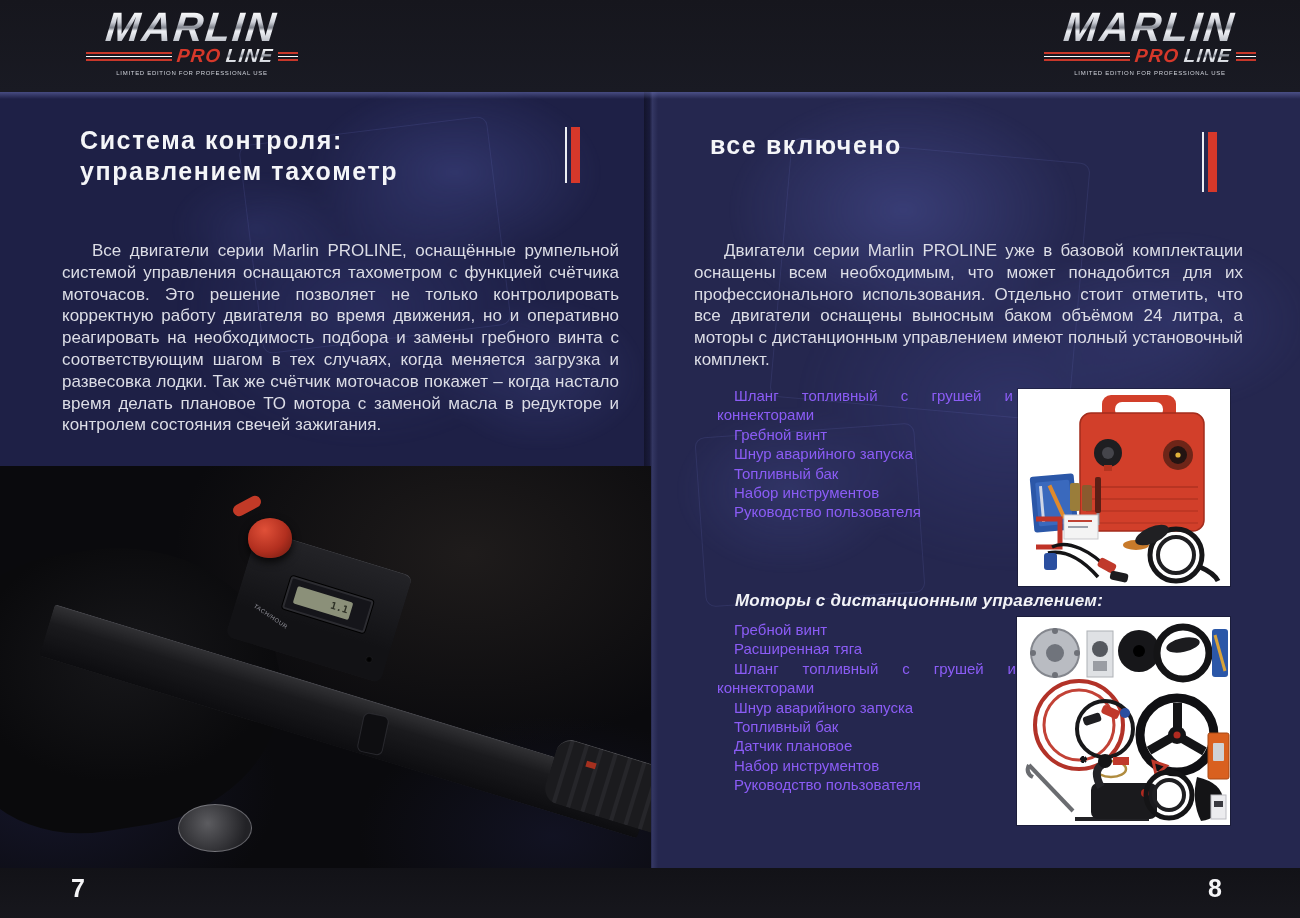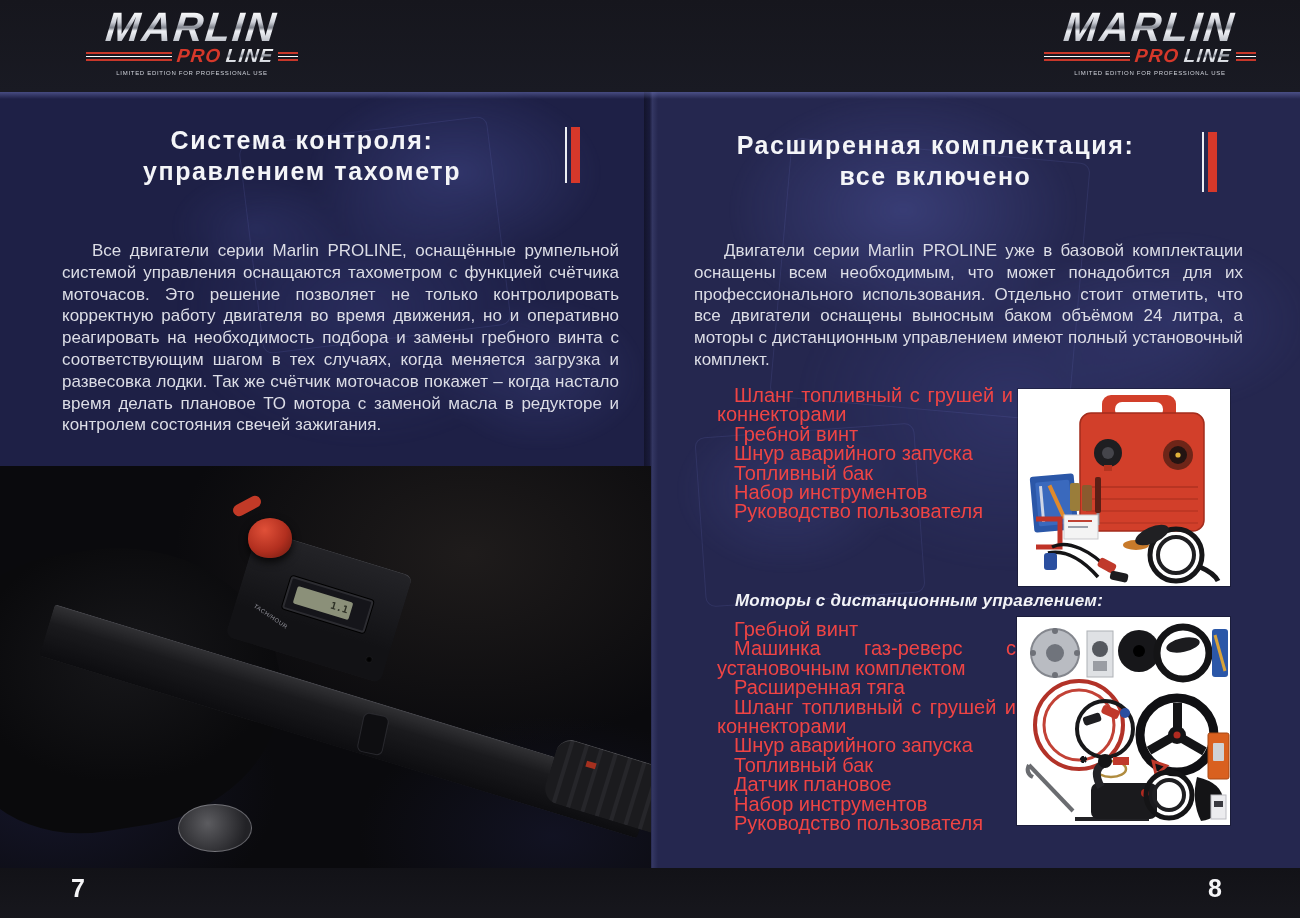--- a/index.html
+++ b/index.html
@@ -49,35 +49,35 @@
   .tl-long{width:86px;} .tl-eq{width:20px;}
   .logo-pro{color:#d6382a;font-weight:900;font-style:italic;font-size:19px;letter-spacing:1px;transform:skewX(-6deg);}
   .logo-line{font-weight:900;font-style:italic;font-size:19px;letter-spacing:1px;transform:skewX(-6deg);}
   .logo-tag{font-size:6px;color:#cfd2da;letter-spacing:.7px;margin-top:3px;white-space:nowrap;}
   
   .footer{left:0;top:868px;width:1300px;height:50px;background:linear-gradient(180deg,#121217,#17171d);z-index:10;}
   .pagenum{position:absolute;top:6px;color:#f5f5f7;font-size:25px;font-weight:800;z-index:11;}
   .pn7{left:71px;} .pn8{left:1208px;}
   
   .title{z-index:20;color:#f4f5f8;font-weight:800;font-size:25px;line-height:31px;letter-spacing:1.6px;
-    text-align:center;padding-right:56px;}
+    text-align:left;padding-right:56px;}
   .title-left{left:80px;top:125px;width:500px;}
   .title-right{left:710px;top:130px;width:507px;}
   .accent{position:absolute;right:0;top:2px;width:22px;}
   .accent .white-bar{position:absolute;right:13px;top:0;width:2px;background:#eceef2;}
   .accent .red-bar{position:absolute;right:0;top:0;width:9px;background:#d6382a;}
   .h56{height:56px;} .h60{height:60px;}
   
   .body-text{z-index:20;color:#dcdde6;font-size:17px;line-height:21.8px;text-align:justify;text-indent:30px;}
   .body-left{left:62px;top:240px;width:557px;}
   .body-right{left:694px;top:240px;width:549px;}
   
   .sec-heading{z-index:20;color:#f2f3f7;font-size:17px;font-weight:800;font-style:italic;letter-spacing:.2px;}
   .sh1{left:735px;top:356px;} .sh2{left:735px;top:591px;}
-  .kit-list{z-index:20;color:#ef4444;font-size:20px;line-height:19.4px;}
+  .kit-list{z-index:20;color:#8b5cf6;font-size:15px;line-height:19.4px;}
   .kit-list div{text-indent:17px;text-align:justify;}
   .list1{left:717px;top:386px;width:296px;}
   .list2{left:717px;top:620px;width:299px;}
   .photo{z-index:20;background:#fff;box-shadow:0 0 0 1px rgba(0,0,0,.25);}
   .photo1{left:1018px;top:389px;width:212px;height:197px;}
   .photo2{left:1017px;top:617px;width:213px;height:208px;}
   
   .tiller-photo{left:0;top:466px;width:651px;height:402px;z-index:20;background:#0a0a0d;overflow:hidden;}
   .tp-glow{position:absolute;left:0;top:0;width:100%;height:100%;
     background:
@@ -170,21 +170,20 @@
       <div class="tp-screw" style="left:12px;top:12px;"></div>
       <div class="tp-screw" style="right:14px;bottom:16px;"></div>
     </div>
     <div class="tp-lever"></div>
     <div class="tp-btn"></div>
     <div class="tp-grip"></div>
     <div class="tp-redmark"></div>
   </div>
 
   <div class="abs title title-right">
-    <div>Расширенная комплектация:</div>
     <div>все включено</div>
     <div class="accent h60">
       <div class="white-bar h60"></div>
       <div class="red-bar h60"></div>
     </div>
   </div>
 
   <div class="abs body-text body-right">Двигатели серии Marlin PROLINE уже в базовой комплектации оснащены всем необходимым, что может понадобится для их профессионального использования. Отдельно стоит отметить, что все двигатели оснащены выносным баком объёмом 24 литра, а моторы с дистанционным управлением имеют полный установочный комплект.</div>
 
   <div class="abs kit-list list1">
@@ -246,21 +245,20 @@
       <g transform="rotate(-24 134 146)">
           <ellipse cx="134" cy="146" rx="18" ry="8" fill="#202023"></ellipse>
         </g>
       <path d="M182 178 q 14 6 18 14" fill="none" stroke="#161618" stroke-width="5"></path>
     </svg>
   </div>
 
   <div class="abs sec-heading sh2">Моторы с дистанционным управлением:</div>
   <div class="abs kit-list list2">
     <div>Гребной винт</div>
-    <div>Машинка газ-реверс с установочным комплектом</div>
     <div>Расширенная тяга</div>
     <div>Шланг топливный с грушей и коннекторами</div>
     <div>Шнур аварийного запуска</div>
     <div>Топливный бак</div>
     <div>Датчик плановое</div>
     <div>Набор инструментов</div>
     <div>Руководство пользователя</div>
   </div>
 
   <div class="abs photo photo2">

